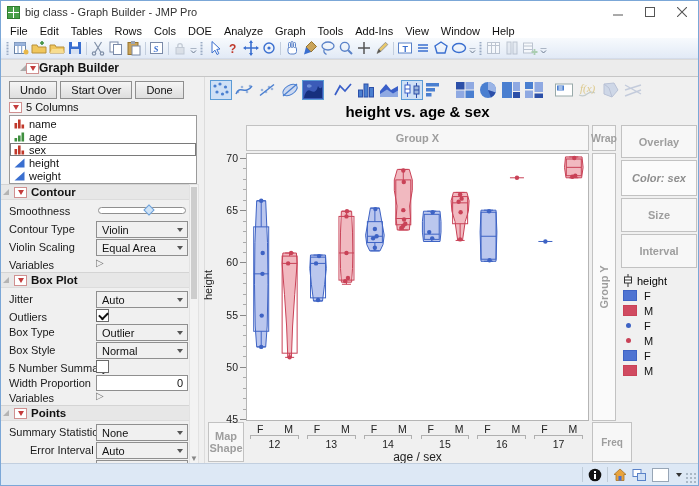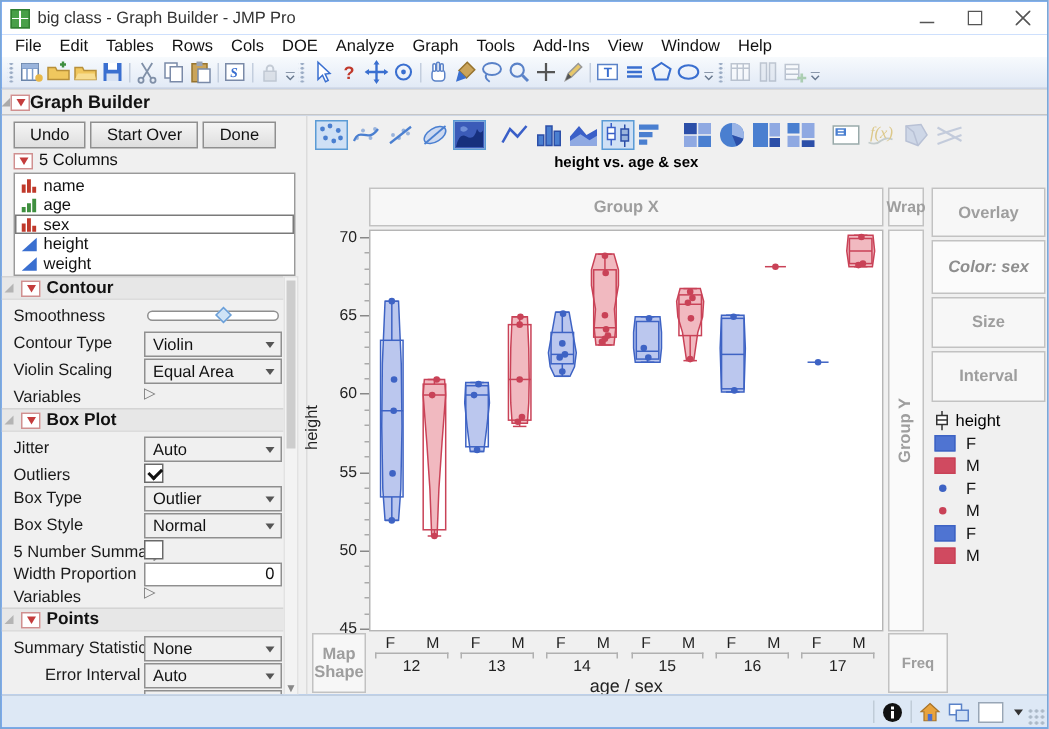--- a/index.html
+++ b/index.html
@@ -1,17 +1,17 @@
 <!DOCTYPE html>
 <html><head>
 <meta charset="utf-8">
 <style>
   *{box-sizing:border-box;margin:0;padding:0}
   html,body{background:#cfd8e4}
-  .window{position:relative;width:699px;height:486px;border:1px solid #7ba7d7;background:#3b82f6;
+  .window{position:relative;width:699px;height:486px;border:1px solid #7ba7d7;background:#fca5a5;
     font-family:"Liberation Sans","DejaVu Sans",sans-serif;font-size:11px;overflow:hidden;color:#111}
   
   .titlebar{height:22px;background:#fff;display:flex;align-items:center;gap:5px;padding-left:6px}
   .app-icon{width:13px;height:13px;background-color:#48a048;border:1px solid #2f7f2f;
     background-image:linear-gradient(to right,transparent 5px,#fff 5px,#fff 6px,transparent 6px),
                      linear-gradient(to bottom,transparent 5px,#fff 5px,#fff 6px,transparent 6px)}
   .title-text{color:#333;font-size:11px}
   .win-controls{margin-left:auto;display:flex;height:100%}
   .win-btn{width:32px;height:100%;display:flex;align-items:center;justify-content:center;color:#555}
   
@@ -21,21 +21,21 @@
   .toolbar{height:21px;background:linear-gradient(#f7fafd,#e2eaf6);display:flex;align-items:center;
     padding-left:2px;border-bottom:1px solid #d4dcea}
   .tb-grip{width:5px;height:13px;margin:0 2px;background-image:radial-gradient(circle,#9aabc4 1px,transparent 1.2px);
     background-size:4px 3px;background-position:center}
   .tb-icon{width:18px;height:17px;display:flex;align-items:center;justify-content:center}
   .tb-sep{width:1px;height:13px;background:#c3cede;margin:0 2px}
   .tb-overflow{width:8px;height:16px;display:flex;align-items:flex-end;justify-content:center;padding-bottom:2px}
   .grayed{opacity:.5}
   
   .gb-header{height:18px;background:#ececec;border-top:1px solid #dadada;border-bottom:1px solid #c6c6c6;
-    display:flex;align-items:center;gap:0;padding-left:0}
+    display:flex;align-items:center;gap:0;padding-left:19px}
   .tri-se{width:0;height:0;border-left:6px solid transparent;border-bottom:6px solid #aaa}
   .red-tri-btn{width:13px;height:11px;background:#fff;border:1px solid #d09090;display:flex;align-items:center;justify-content:center;flex:0 0 auto}
   .red-tri-btn i{display:block;width:0;height:0;border-left:3.5px solid transparent;border-right:3.5px solid transparent;border-top:5px solid #c43c3c}
   .gb-title{font-weight:bold;font-size:12px}
   
   .main{position:absolute;top:76px;left:0;right:0;bottom:22px;background:#f0f0f0;overflow:hidden}
   .panel-divider{position:absolute;left:203px;top:0;bottom:0;width:1px;background:#dcdcdc}
   .btn-row{position:absolute;left:8px;top:4px;display:flex;gap:3px}
   .btn{height:18px;background:linear-gradient(#f5f5f5,#dedede);border:1px solid #8f8f8f;
     display:flex;align-items:center;padding:0 10px;font-size:11px}
@@ -61,21 +61,21 @@
   .slider-thumb{position:absolute;width:8px;height:8px;background:#cfe3f6;border:1px solid #6b9fd8;transform:rotate(45deg);top:-2px}
   .vscroll{position:absolute;left:188px;top:107px;width:10px;height:281px;background:#f3f3f3;border:1px solid #e2e2e2}
   .vthumb{position:absolute;left:1px;top:2px;width:6px;height:112px;background:#cdcdcd}
   .vs-arrow{position:absolute;left:0;bottom:1px;width:8px;text-align:center;color:#888;font-size:8px;line-height:8px}
   
   .palette{position:absolute;left:209px;top:3px;display:flex;align-items:center}
   .pal-icon{width:22px;height:20px;border:1px solid transparent;display:flex;align-items:center;justify-content:center;margin-right:1px}
   .pal-icon.selected{background:#cfe0f5;border-color:#5b9bd5}
   .pal-icon.disabled{opacity:.5}
   .pal-sep{width:7px}
-  .chart-title{position:absolute;left:245px;top:26px;width:343px;text-align:center;font-weight:bold;font-size:10px;color:#000}
+  .chart-title{position:absolute;left:245px;top:26px;width:343px;text-align:center;font-weight:bold;font-size:15px;color:#000}
   .zone{position:absolute;background:#f7f7f7;border:1px solid #c2c2c2;color:#9e9e9e;font-weight:bold;
     display:flex;align-items:center;justify-content:center;text-align:center;font-size:11px}
   .plot{position:absolute;left:245px;top:76px;width:343px;height:268px;background:#fff;border:1px solid #b5b5b5}
   .ylab{position:absolute;left:184px;top:202px;width:46px;text-align:center;transform:rotate(-90deg);color:#222;font-size:11px}
   .ytick-label{position:absolute;width:20px;text-align:right;font-size:10.5px;color:#222;left:217px}
   .tickline{position:absolute;background:#888}
   .xsex{position:absolute;top:346px;font-size:10.5px;color:#222;text-align:center}
   .age-bracket{position:absolute;top:358px;height:4px;border-top:1px solid #b0b0b0;border-left:1px solid #b0b0b0;border-right:1px solid #b0b0b0}
   .age-label{position:absolute;top:361px;text-align:center;font-size:10.5px;color:#222}
   .xlab{position:absolute;left:245px;top:373px;width:343px;text-align:center;font-size:12px;color:#222}

